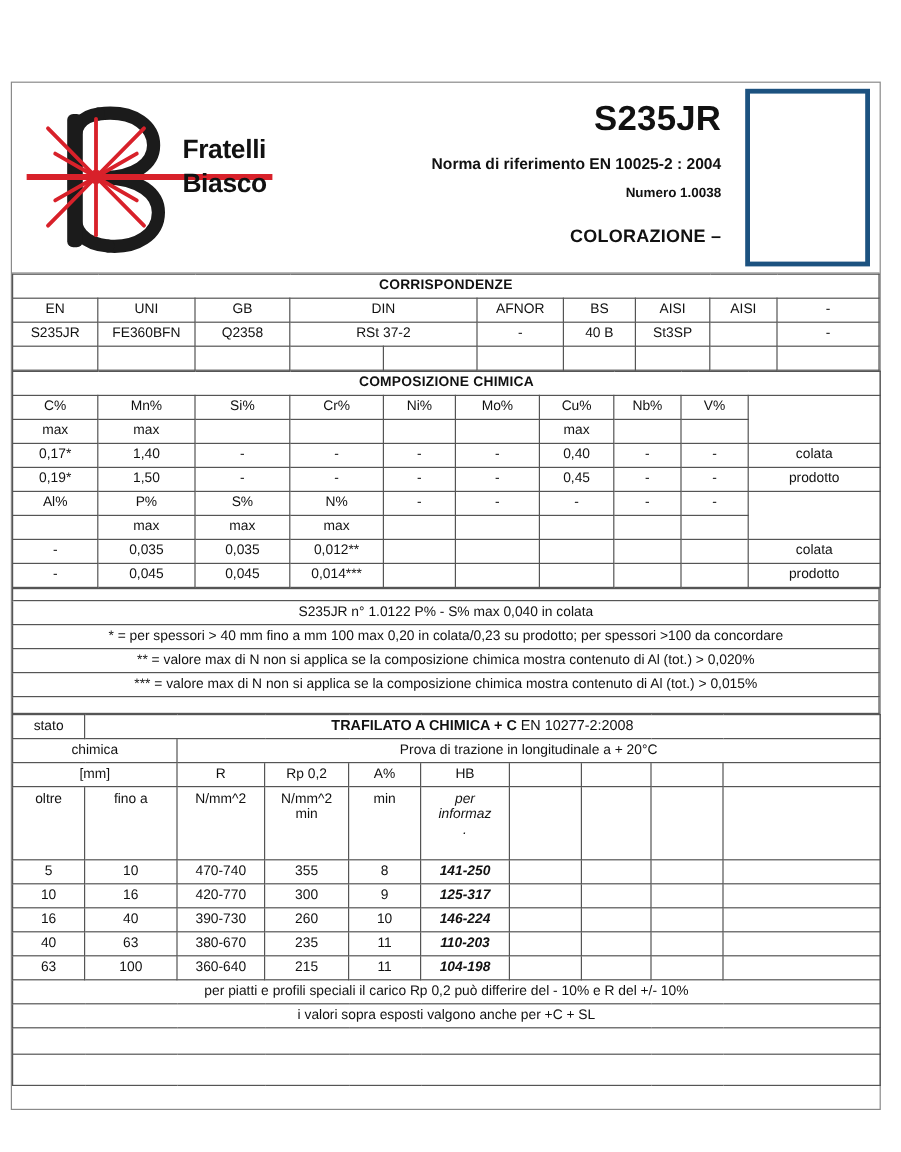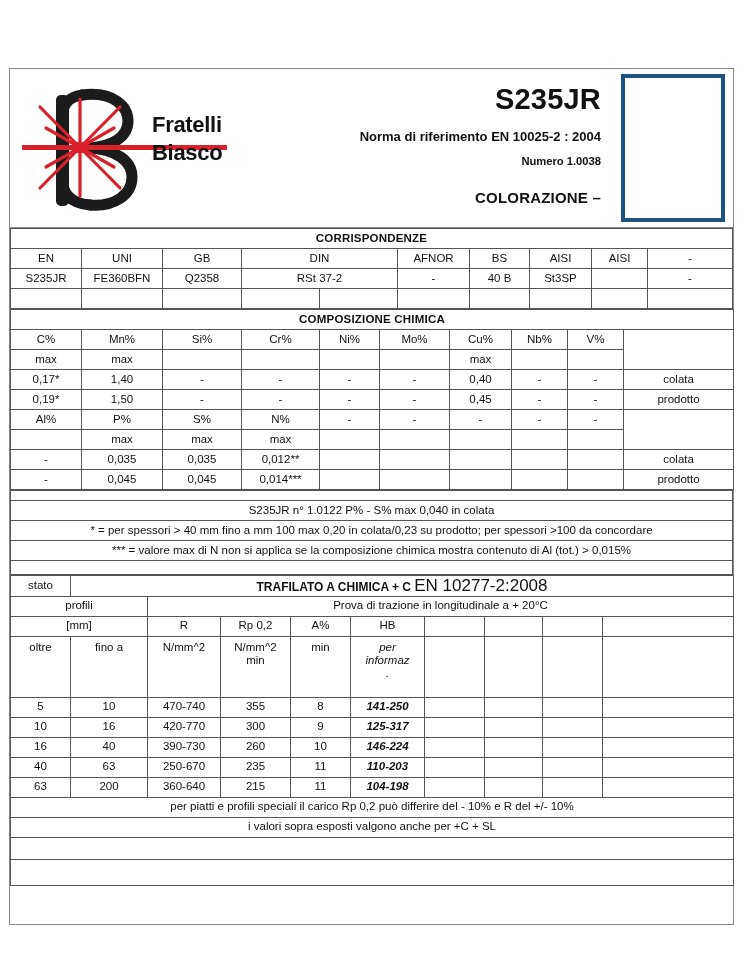--- a/index.html
+++ b/index.html
@@ -87,21 +87,21 @@
     padding-left:7px;
     font-size:11.2px;
     height:22px;
     white-space:nowrap;
   }
   td.tall{height:38px;}
   td.twoline{height:38px;line-height:1.45;}
   td.italic{font-style:italic;font-weight:bold;}
   .stato-cell{text-align:left;padding-left:8px;}
   .stato-cell b{font-size:12px;}
-  .stato-cell span{font-size:17px;font-weight:normal;}
+  .stato-cell span{font-size:12px;font-weight:normal;}
 </style>
 </head>
 <body>
 
 <div id="sheet">
 
   <div class="header-band">
 
     <div class="logo-wrap">
       <svg class="logo-svg" width="300" height="135" viewBox="0 0 300 135">
@@ -324,20 +324,23 @@
         <tr>
       <td style="height:9px;border-bottom:none;"></td>
     </tr>
     <tr>
       <td class="noteline">S235JR n° 1.0122   P% - S% max 0,040 in colata</td>
     </tr>
     <tr>
       <td class="noteline">* = per spessori &gt; 40 mm fino a mm 100 max 0,20 in colata/0,23 su prodotto; per spessori &gt;100 da concordare</td>
     </tr>
     <tr>
+      <td class="noteline">** =  valore max di N non si applica se la composizione chimica mostra contenuto di Al (tot.) &gt; 0,020%</td>
+    </tr>
+    <tr>
       <td class="noteline">*** = valore max di N non si applica se la composizione chimica mostra contenuto di Al (tot.) &gt; 0,015%</td>
     </tr>
     <tr>
       <td style="height:13px;"></td>
     </tr>
   </tbody>
     </table>
 
   <table class="doc">
     <colgroup>
@@ -357,21 +360,21 @@
 
     <tr>
       <td>stato</td>
       <td class="stato-cell" colspan="9">
         <b>TRAFILATO A CHIMICA + C</b>
         <span>EN 10277-2:2008</span>
       </td>
     </tr>
 
     <tr>
-      <td colspan="2">profili</td>
+      <td colspan="2">chimica</td>
       <td colspan="8">Prova di trazione in longitudinale a + 20°C</td>
     </tr>
 
     <tr>
       <td colspan="2">[mm]</td>
       <td>R</td>
       <td>Rp 0,2</td>
       <td>A%</td>
       <td>HB</td>
       <td></td>
@@ -428,32 +431,32 @@
       <td>10</td>
       <td class="italic">146-224</td>
       <td></td>
       <td></td>
       <td></td>
       <td></td>
     </tr>
     <tr>
       <td>40</td>
       <td>63</td>
-      <td>250-670</td>
+      <td>380-670</td>
       <td>235</td>
       <td>11</td>
       <td class="italic">110-203</td>
       <td></td>
       <td></td>
       <td></td>
       <td></td>
     </tr>
     <tr>
       <td>63</td>
-      <td>200</td>
+      <td>100</td>
       <td>360-640</td>
       <td>215</td>
       <td>11</td>
       <td class="italic">104-198</td>
       <td></td>
       <td></td>
       <td></td>
       <td></td>
     </tr>
 

